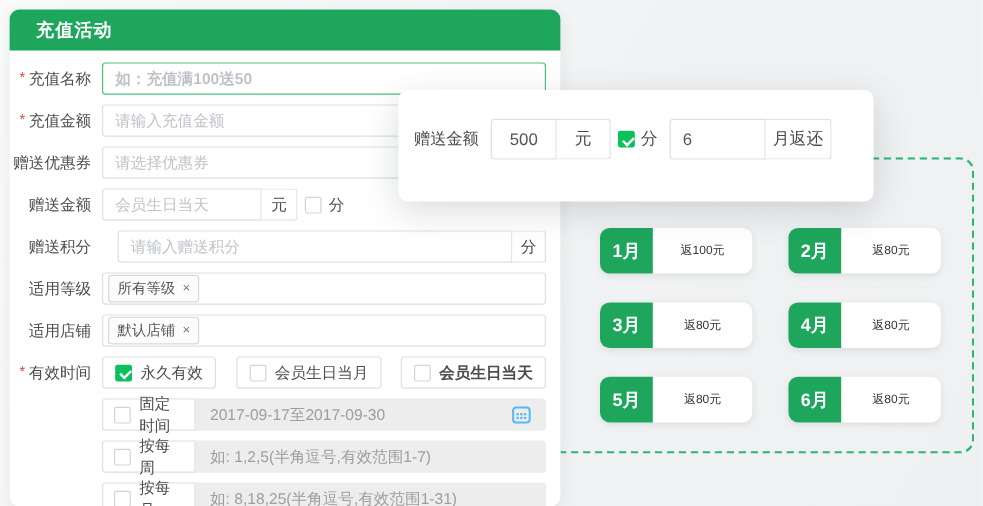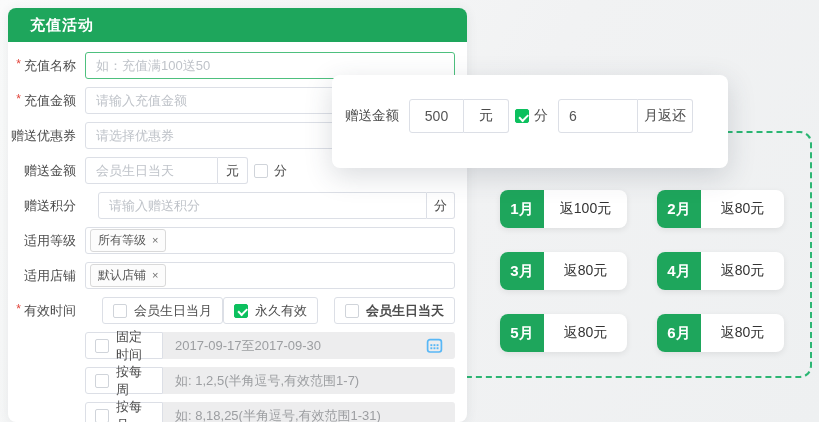--- a/index.html
+++ b/index.html
@@ -21,21 +21,21 @@
   .panel-title{color:#fff; font-size:15px; font-weight:bold; letter-spacing:1px;}
   .form{padding:2px 12px 0 0;}
   .row{display:flex; align-items:stretch; height:27px; margin-top:8px;}
   .flabel{width:77px; flex:none; text-align:right; padding-right:9px; font-size:13px;
     color:var(--label); display:flex; align-items:center; justify-content:flex-end; gap:3px;}
   .star{color:#e2453c; font-size:12px; margin-top:-4px;}
   .controls{flex:1; display:flex; align-items:stretch;}
   .input{border:1px solid var(--border); border-radius:3px; background:#fff;
     display:flex; align-items:center; padding:0 10px; font-size:13px; color:var(--ph);}
   .input.full{flex:1;}
-  .input.focused{border:1.5px solid #4ec07e;}
+  .input.focused{border:1.5px solid #4ec07e;font-weight:bold;}
   .igroup{display:flex; align-items:stretch;}
   .igroup .input{border-radius:3px 0 0 3px;}
   .addon{border:1px solid var(--border); border-left:none; border-radius:0 3px 3px 0;
     background:#fff; display:flex; align-items:center; justify-content:center;
     font-size:13px; color:#4a4a4a; padding:0 8px;}
   .cb{width:14px; height:14px; border:1px solid #d0d4da; border-radius:2px;
     background:#fff; flex:none; position:relative;}
   .cb.checked{background:var(--check); border-color:var(--check);}
   .cb.checked::after{content:""; position:absolute; left:2.5px; top:3.5px; width:7px; height:3.5px;
     border-left:2px solid #fff; border-bottom:2px solid #fff; transform:rotate(-45deg);}
@@ -76,21 +76,21 @@
   .dashed-zone{position:absolute; left:467px; top:131px; width:345px; height:247px;
     border:2px dashed var(--dash); border-left:none; border-radius:0 12px 12px 0; z-index:1;}
   .cards{position:absolute; left:500px; top:190px; display:grid;
     grid-template-columns:repeat(2,127px); gap:24px 30px; z-index:2;}
   .card{height:38px; display:flex; border-radius:8px; background:#fff;
     box-shadow:0 2px 6px rgba(0,0,0,.08);}
   .badge{width:44px; flex:none; background:var(--green); color:#fff; font-weight:bold;
     font-size:15px; display:flex; align-items:center; justify-content:center;
     border-radius:8px 0 0 8px;}
   .card-amt{flex:1; display:flex; align-items:center; justify-content:center;
-    font-size:14px; color:#333;}
+    font-size:10px; color:#333;}
 </style>
 </head>
 <body>
 
 <div class="dashed-zone"></div>
 <div class="cards">
   <div class="card">
     <div class="badge">1月</div>
     <div class="card-amt">返100元</div>
   </div>
@@ -196,27 +196,27 @@
         </div>
       </div>
     </div>
 
     <div class="row">
       <div class="flabel">
         <span class="star">*</span>
         <span>有效时间</span>
       </div>
       <div class="controls">
+        <div class="cbox">
+          <span class="cb checked"></span>
+          <span>永久有效</span>
+        </div>
         <div class="cbox gap17">
           <span class="cb"></span>
           <span>会员生日当月</span>
-        </div>
-        <div class="cbox">
-          <span class="cb checked"></span>
-          <span>永久有效</span>
         </div>
         <div class="cbox push">
           <span class="cb"></span>
           <span>会员生日当天</span>
         </div>
       </div>
     </div>
 
     <div class="row">
       <div class="flabel"></div>

